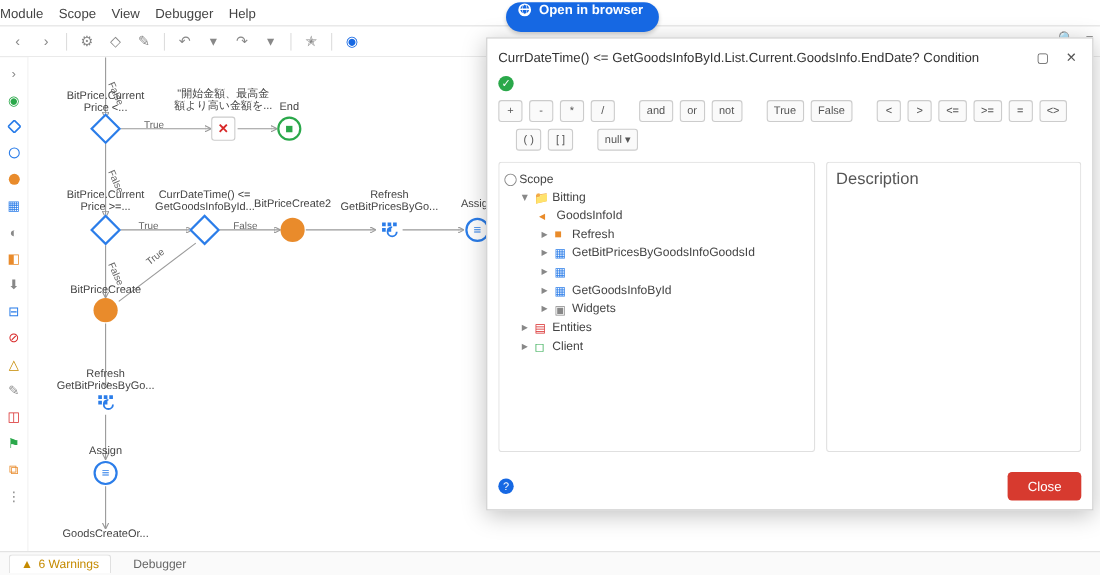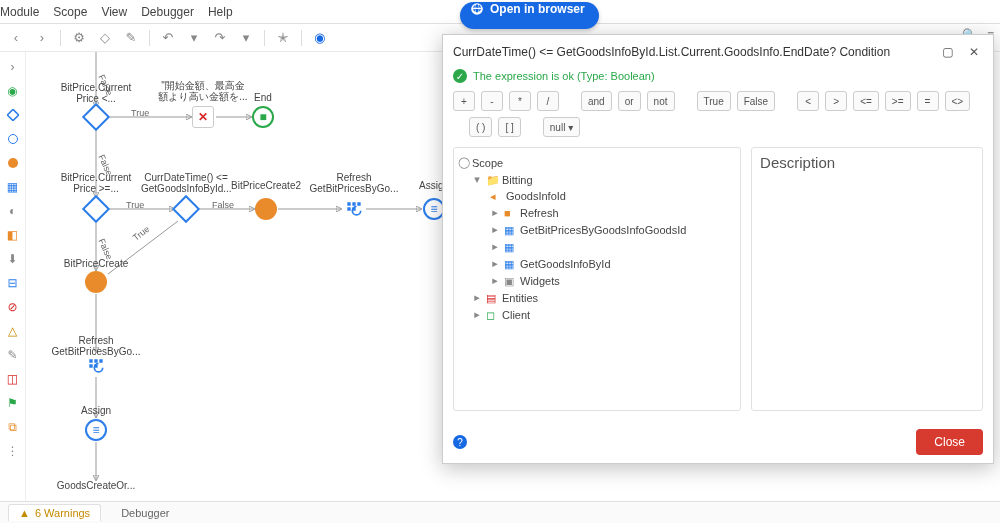--- a/index.html
+++ b/index.html
@@ -233,21 +233,20 @@
 </div>
 
 <div class="dialog">
   <div class="dlg-header">
     <span class="dlg-title">CurrDateTime() &lt;= GetGoodsInfoById.List.Current.GoodsInfo.EndDate? Condition</span>
     <span class="dlg-ctrl">▢</span>
     <span class="dlg-ctrl">✕</span>
   </div>
   <div class="status-ok">
     <span class="dot">✓</span>
-    <span>The expression is ok (Type: Boolean)</span>
   </div>
   <div class="op-row">
     <span class="op-btn">+</span>
     <span class="op-btn">-</span>
     <span class="op-btn">*</span>
     <span class="op-btn">/</span>
     <span class="op-gap"></span>
     <span class="op-btn">and</span>
     <span class="op-btn">or</span>
     <span class="op-btn">not</span>

